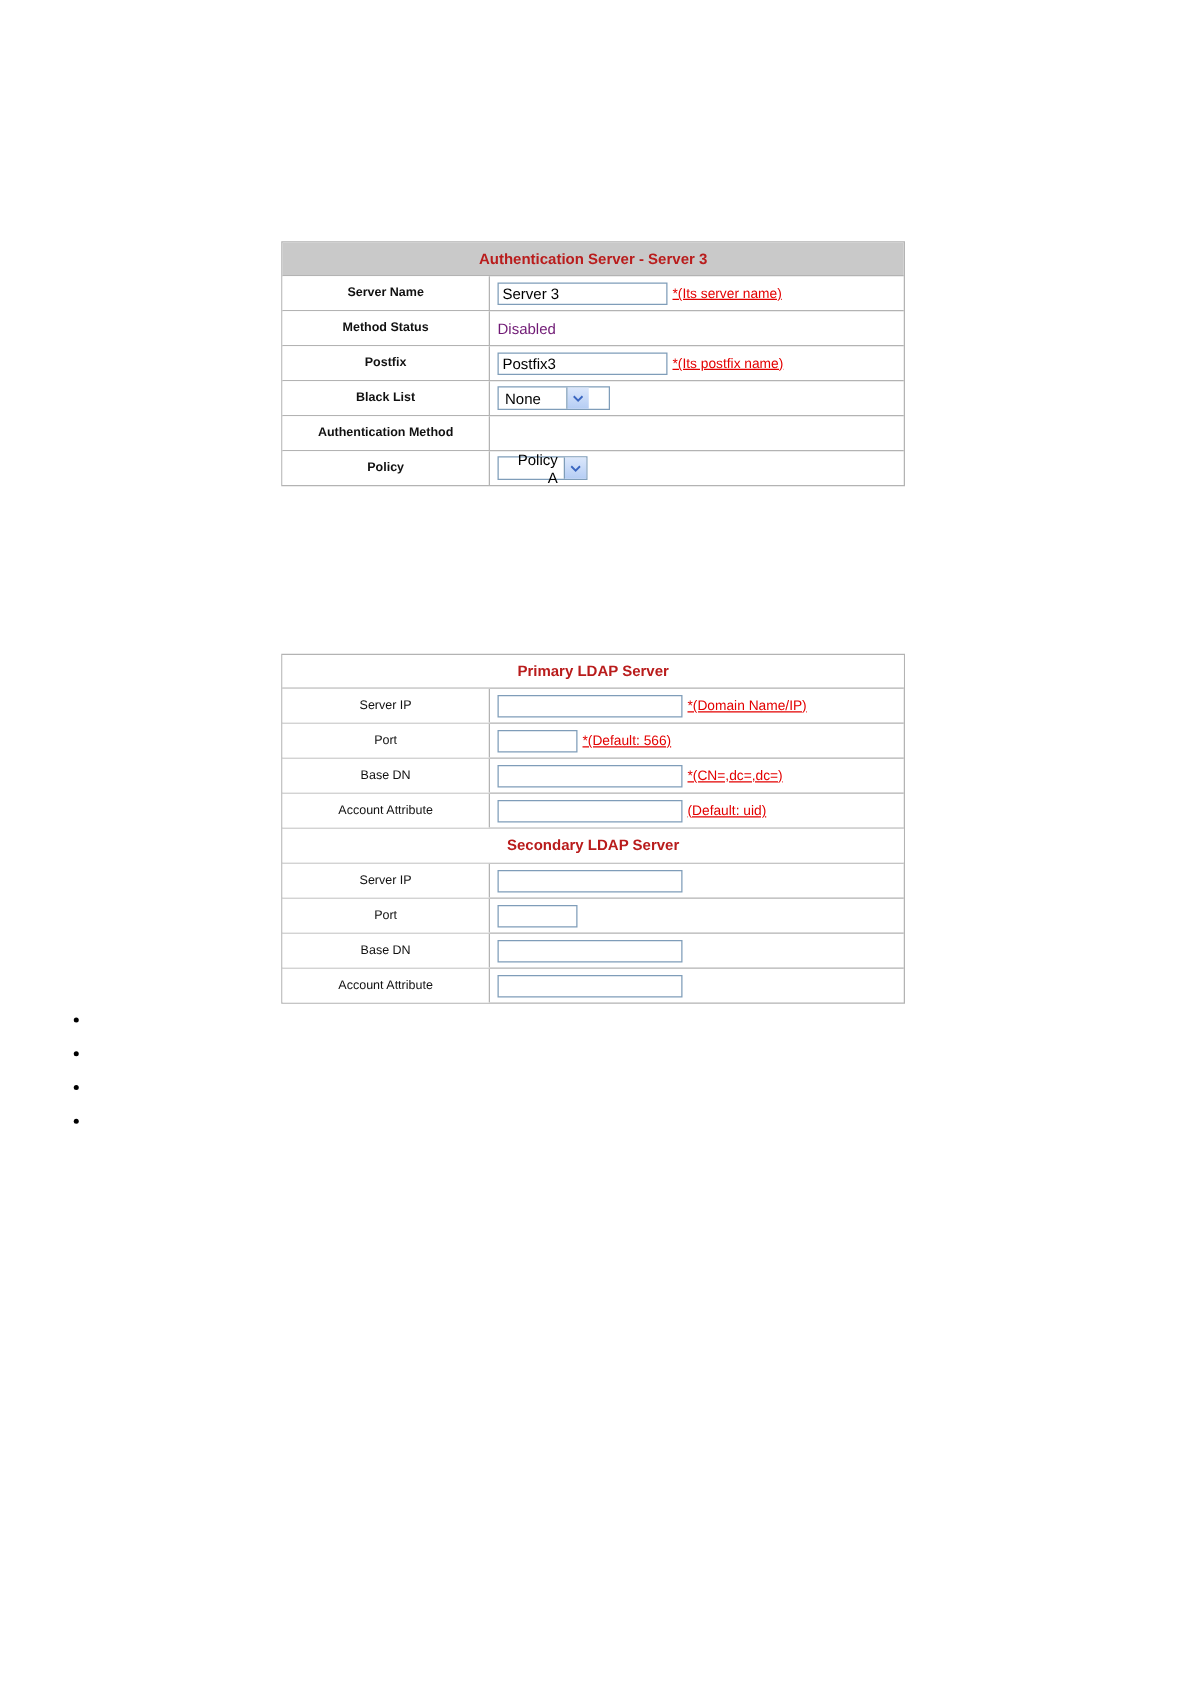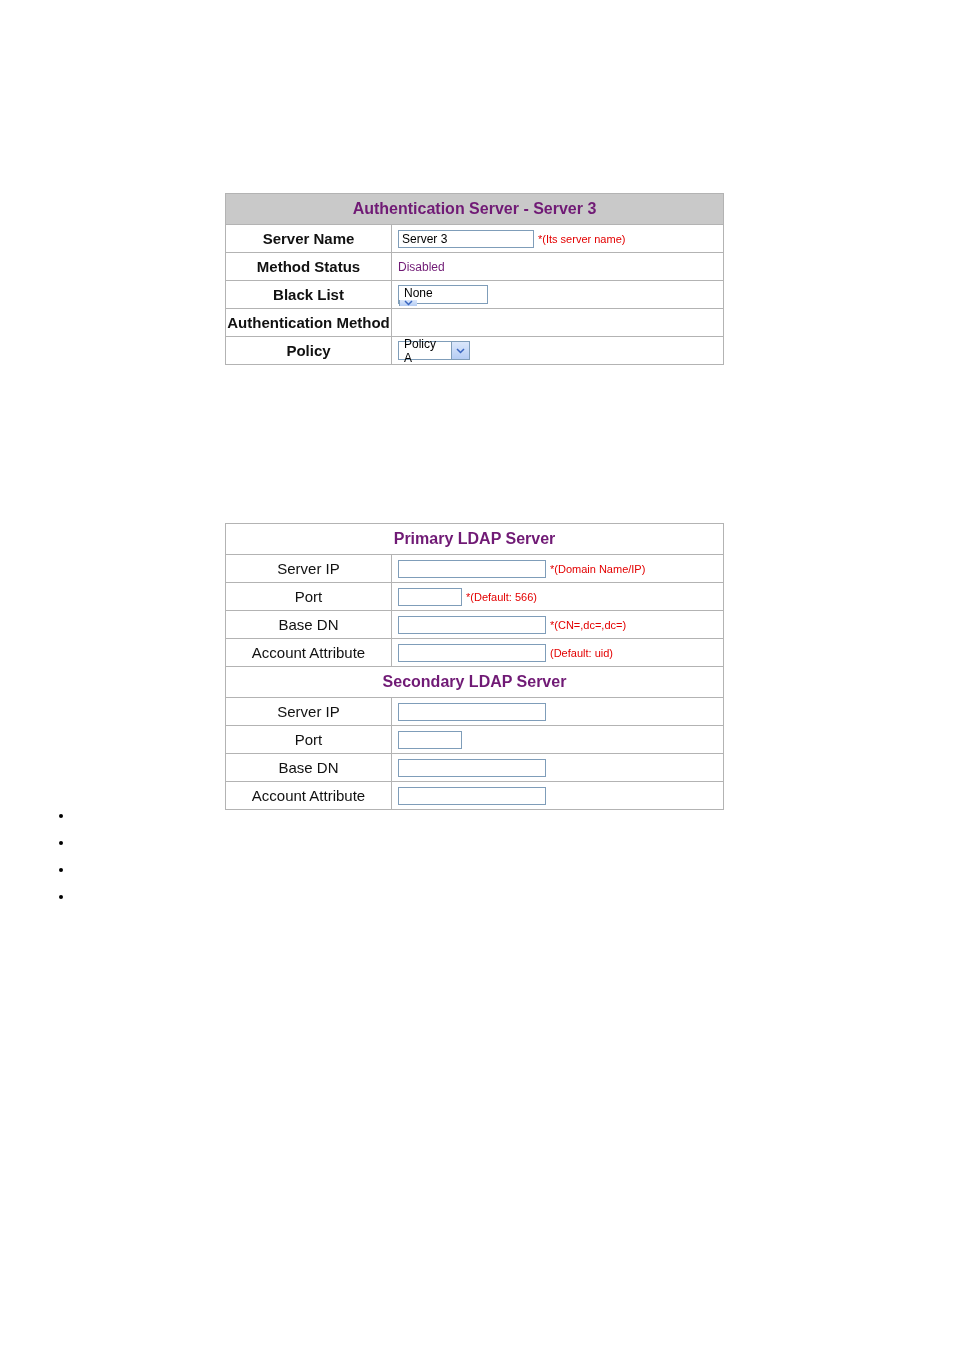--- a/index.html
+++ b/index.html
@@ -15,43 +15,43 @@
     min-height: 1350px;
   }
   .panel {
     position: absolute;
     border: 1px solid #b3b3b3;
     background: #fff;
   }
   .panel-header {
     text-align: center;
     font-weight: bold;
-    font-size: 16px;
-    color: #701a75;
+    font-size: 12px;
+    color: #b91c1c;
     padding: 6px 0;
   }
   .panel-header.gray {
     background: #c9c9c9;
   }
   .panel-header.white {
     background: #fff;
   }
   .row {
     display: flex;
     align-items: stretch;
     border-top: 1px solid #b3b3b3;
     min-height: 27px;
   }
   .cell-label {
     width: 165px;
     text-align: center;
     display: flex;
     align-items: center;
     justify-content: center;
-    font-size: 15px;
+    font-size: 10px;
     color: #111;
     border-right: 1px solid #b3b3b3;
     background: #fff;
     padding: 4px 0;
   }
   .cell-label.bold {
     font-weight: bold;
   }
   .cell-value {
     flex: 1;
@@ -68,20 +68,21 @@
     background: #fff;
     box-sizing: border-box;
   }
   .txt-136 { width: 136px; }
   .txt-148 { width: 148px; }
   .txt-64  { width: 64px; }
   .hint {
     color: #e30000;
     font-size: 11px;
     margin-left: 2px;
+    text-decoration: underline;
   }
   .static {
     font-size: 12px;
     color: #701a75;
   }
   .select-wrap {
     display: inline-flex;
     align-items: stretch;
     border: 1px solid #7f9db9;
     height: 19px;
@@ -141,44 +142,51 @@
       </div>
     </div>
 
     <div class="row">
       <div class="cell-label bold">Method Status</div>
       <div class="cell-value">
         <span class="static">Disabled</span>
       </div>
     </div>
 
+    <div class="row">
+      <div class="cell-label bold">Postfix</div>
+      <div class="cell-value">
+        <input class="txt txt-136" value="Postfix3" style="">
+        <span class="hint">*(Its postfix name)</span>
+      </div>
+    </div>
 
     <div class="row">
       <div class="cell-label bold">Black List</div>
       <div class="cell-value">
-        <span class="select-wrap" style="width:90px;flex-direction:column;">
+        <span class="select-wrap" style="width:90px;">
           <span class="select-text">None</span>
           <span class="select-btn">
             <svg width="9" height="6">
                 <path d="M1 1 L4.5 4.5 L8 1" stroke="#3a66c0" stroke-width="1.5" fill="none"></path>
               </svg>
           </span>
         </span>
       </div>
     </div>
 
     <div class="row">
       <div class="cell-label bold">Authentication Method</div>
     </div>
 
     <div class="row">
       <div class="cell-label bold">Policy</div>
       <div class="cell-value">
         <span class="select-wrap" style="width:72px;">
-          <span class="select-text" style="min-width:40px;">Policy A</span>
+          <span class="select-text" style="min-width:40px;text-align:right;">Policy A</span>
           <span class="select-btn">
             <svg width="9" height="6">
                 <path d="M1 1 L4.5 4.5 L8 1" stroke="#3a66c0" stroke-width="1.5" fill="none"></path>
               </svg>
           </span>
         </span>
       </div>
     </div>
   </div>
 

